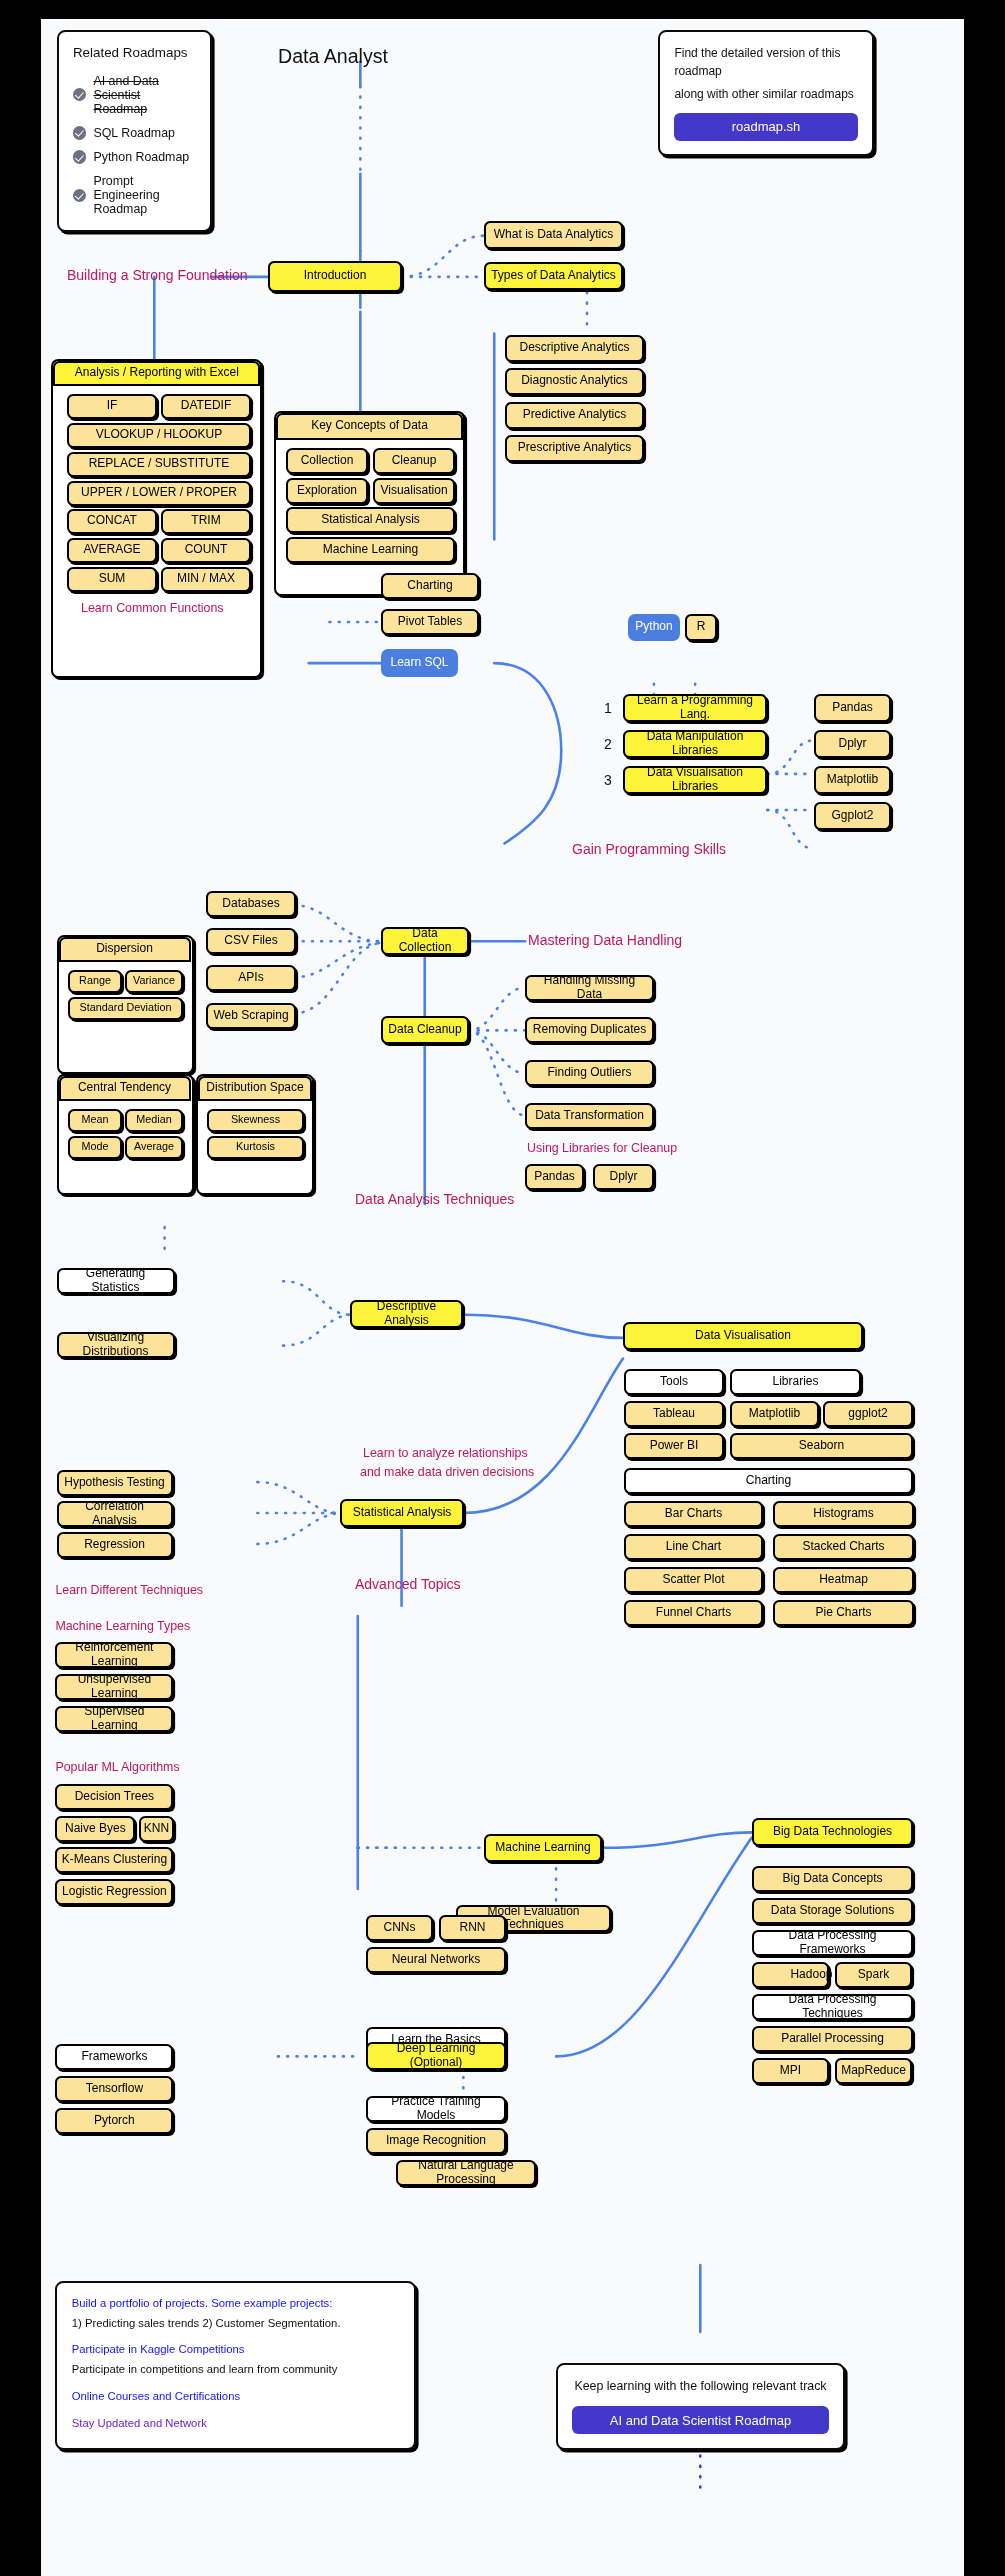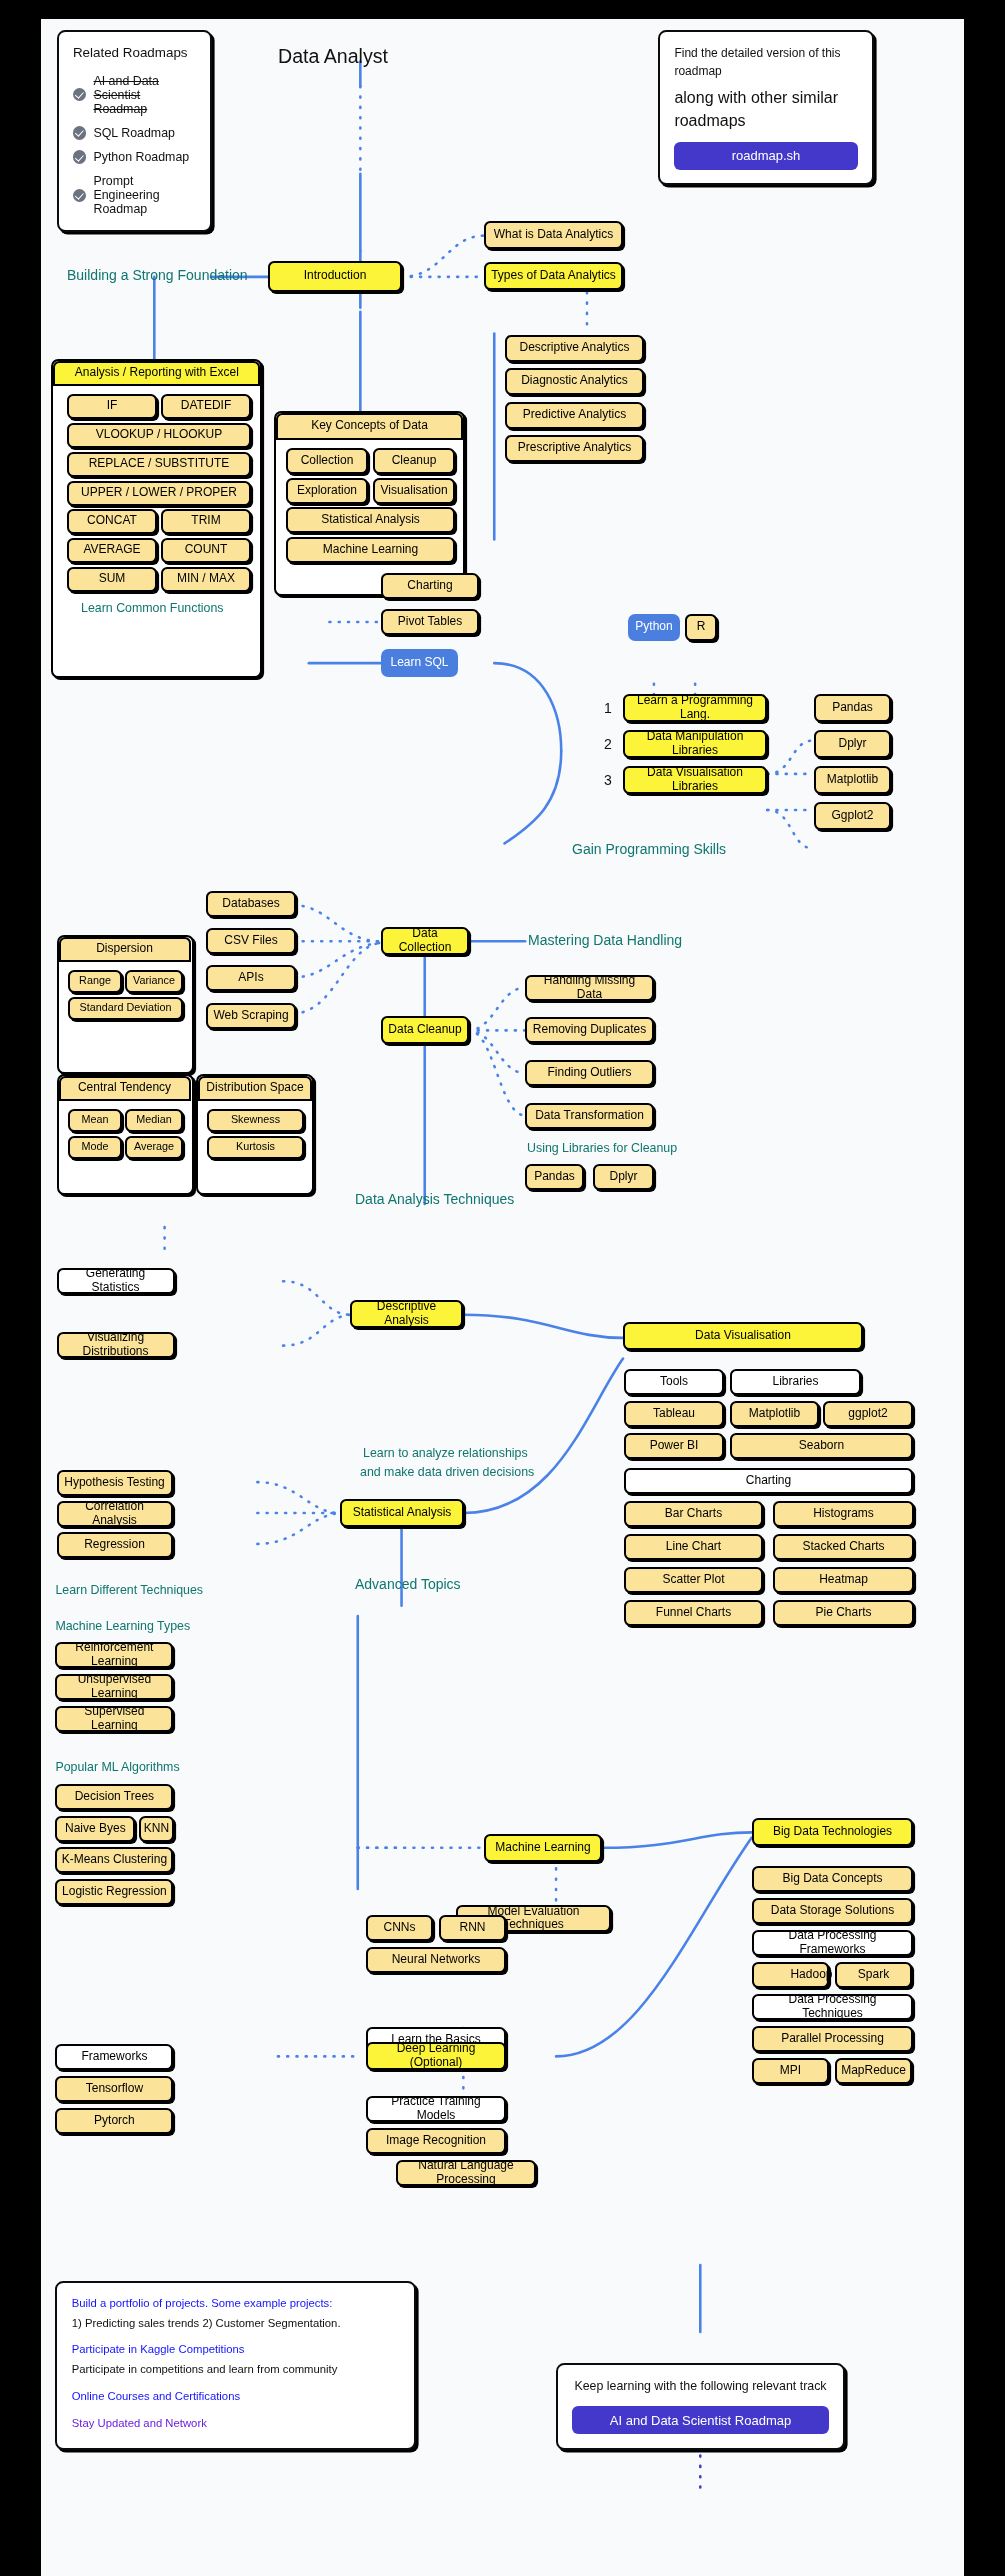--- a/index.html
+++ b/index.html
@@ -24,21 +24,21 @@
   .nd.yellow{background:#fcf438;}
   .nd.white{background:#ffffff;}
   .nd.blue{background:#4a7fe0;color:#fff;border:none;box-shadow:none;border-radius:7.2px;}
   .nd.sm{font-size:10.8px;}
   .grp{
     position:absolute;box-sizing:border-box;
     border:2.6px solid #000;border-radius:7.2px;background:#ffffff;
     box-shadow:2.1px 2.1px 0 #000;
   }
   .lbl{
-    position:absolute;color:#0f766e;font-size:14px;white-space:nowrap;
+    position:absolute;color:#be185d;font-size:14px;white-space:nowrap;
   }
   .lbl.sm{font-size:12.4px;}
   .num{position:absolute;font-size:14px;color:#111;}
   .card{
     position:absolute;box-sizing:border-box;background:#fff;
     border:2.6px solid #0b0b0b;border-radius:8.2px;
     box-shadow:2.6px 2.6px 0 #000;padding:13.4px 14.4px;
   }
   .card h4{margin:0 0 13.4px 0;font-size:13.4px;font-weight:400;color:#111;}
   .rrow{display:flex;align-items:center;gap:7.2px;margin:0 0 10.3px 0;font-size:12.4px;color:#111;}
@@ -172,21 +172,21 @@
         <span>Python Roadmap</span>
       </div>
       <div class="rrow" style="margin-bottom:0;">
         <span class="chk"></span>
         <span>Prompt Engineering Roadmap</span>
       </div>
     </div>
 
     <div class="card" style="left:617px;top:11.3px;width:216px;">
       <div class="ptxt" style="font-size:12px;margin-bottom:6.2px;">Find the detailed version of this roadmap</div>
-      <div class="ptxt" style="font-size:16px;margin-bottom:9.3px;">along with other similar roadmaps</div>
+      <div class="ptxt" style="font-size:12px;margin-bottom:9.3px;">along with other similar roadmaps</div>
       <div class="cta">roadmap.sh</div>
     </div>
 
     <div class="lbl" style="left:26px;top:248px;">Building a Strong Foundation</div>
 
     <div class="nd yellow" style="left:227px;top:242px;width:134px;height:31px;">Introduction</div>
     <div class="nd" style="left:443px;top:202px;width:139px;height:28px;">What is Data Analytics</div>
     <div class="nd yellow" style="left:443px;top:243px;width:139px;height:28px;">Types of Data Analytics</div>
 
     <div class="nd" style="left:464px;top:316px;width:139px;height:27px;">Descriptive Analytics</div>

